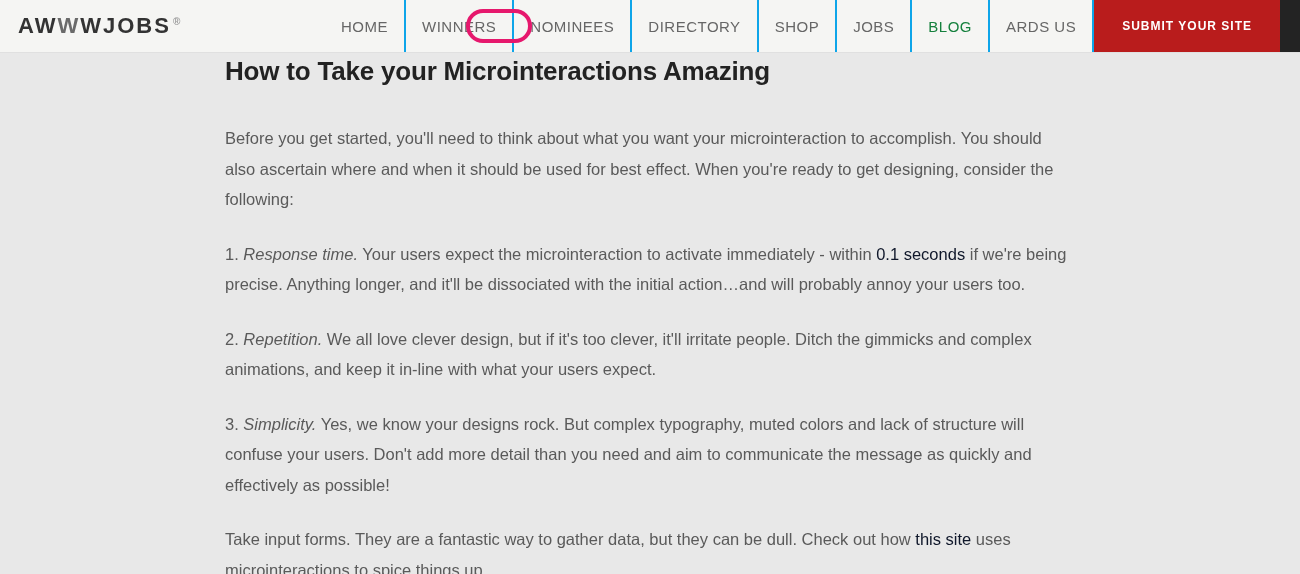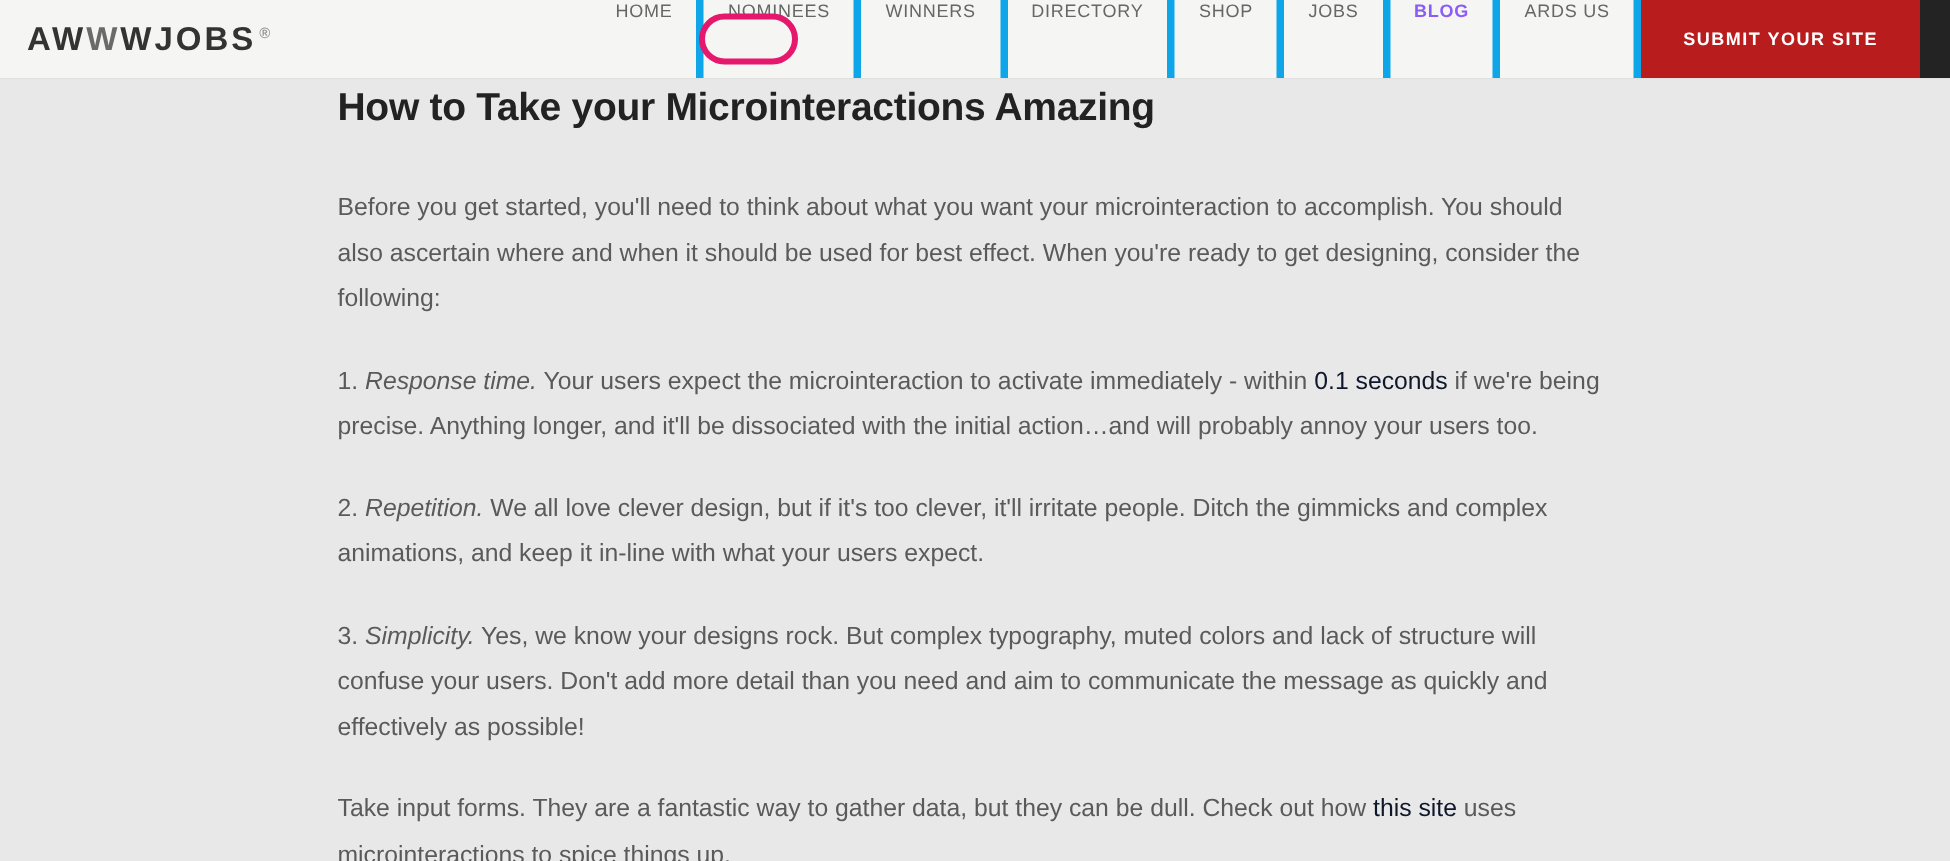--- a/index.html
+++ b/index.html
@@ -40,31 +40,32 @@
       margin-left: 2px;
     }
     .nav {
       display: flex;
       margin-left: auto;
       height: 100%;
       align-items: stretch;
     }
     .nav-item {
       display: flex;
+      align-items: center;
       padding: 0 16px;
-      font-size: 12px;
+      font-size: 15px;
       letter-spacing: 0.5px;
       color: #666;
-      border-right: 5px solid #0ea5e9;
+      border-right: 2px solid #0ea5e9;
       cursor: pointer;
       position: relative;
     }
     .nav-item.active {
-      color: #8b5cf6;
-      font-weight: 700;
+      color: #15803d;
+      font-weight: 400;
     }
     .submit-btn {
       background: #b91c1c;
       color: #fff;
       font-size: 12px;
       font-weight: 700;
       letter-spacing: 1px;
       padding: 0 28px;
       display: flex;
       align-items: center;
@@ -123,24 +124,24 @@
 
 <div class="header">
   <div class="logo">
     <span>AW</span><span class="w-mid">W</span><span>W</span><span>JOBS</span><span class="reg">®</span>
   </div>
   <div class="nav">
     <div class="nav-item">
         <span>HOME</span>
       </div>
     <div class="nav-item">
-        <span>NOMINEES</span>
+        <span>WINNERS</span>
       </div>
     <div class="nav-item">
-        <span>WINNERS</span>
+        <span>NOMINEES</span>
       </div>
     <div class="nav-item">
         <span>DIRECTORY</span>
       </div>
     <div class="nav-item">
         <span>SHOP</span>
       </div>
     <div class="nav-item">
         <span>JOBS</span>
       </div>

